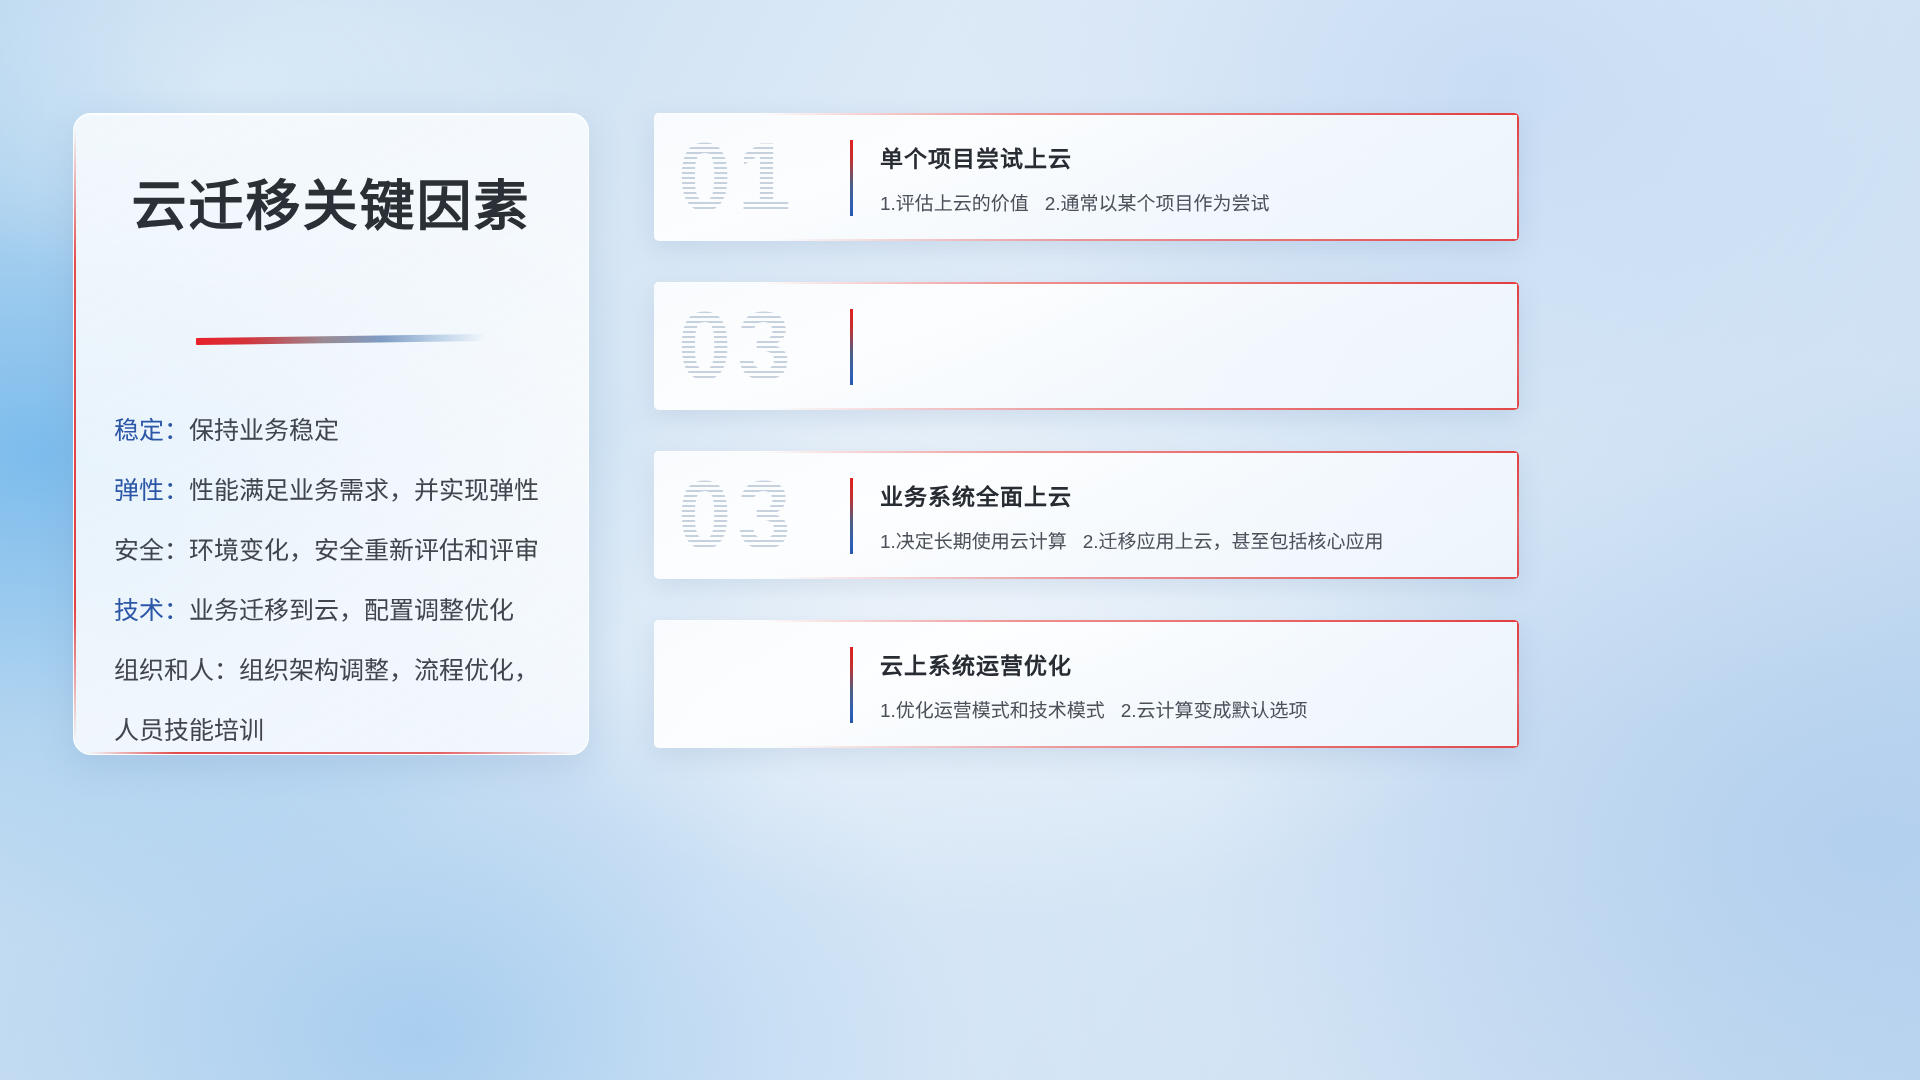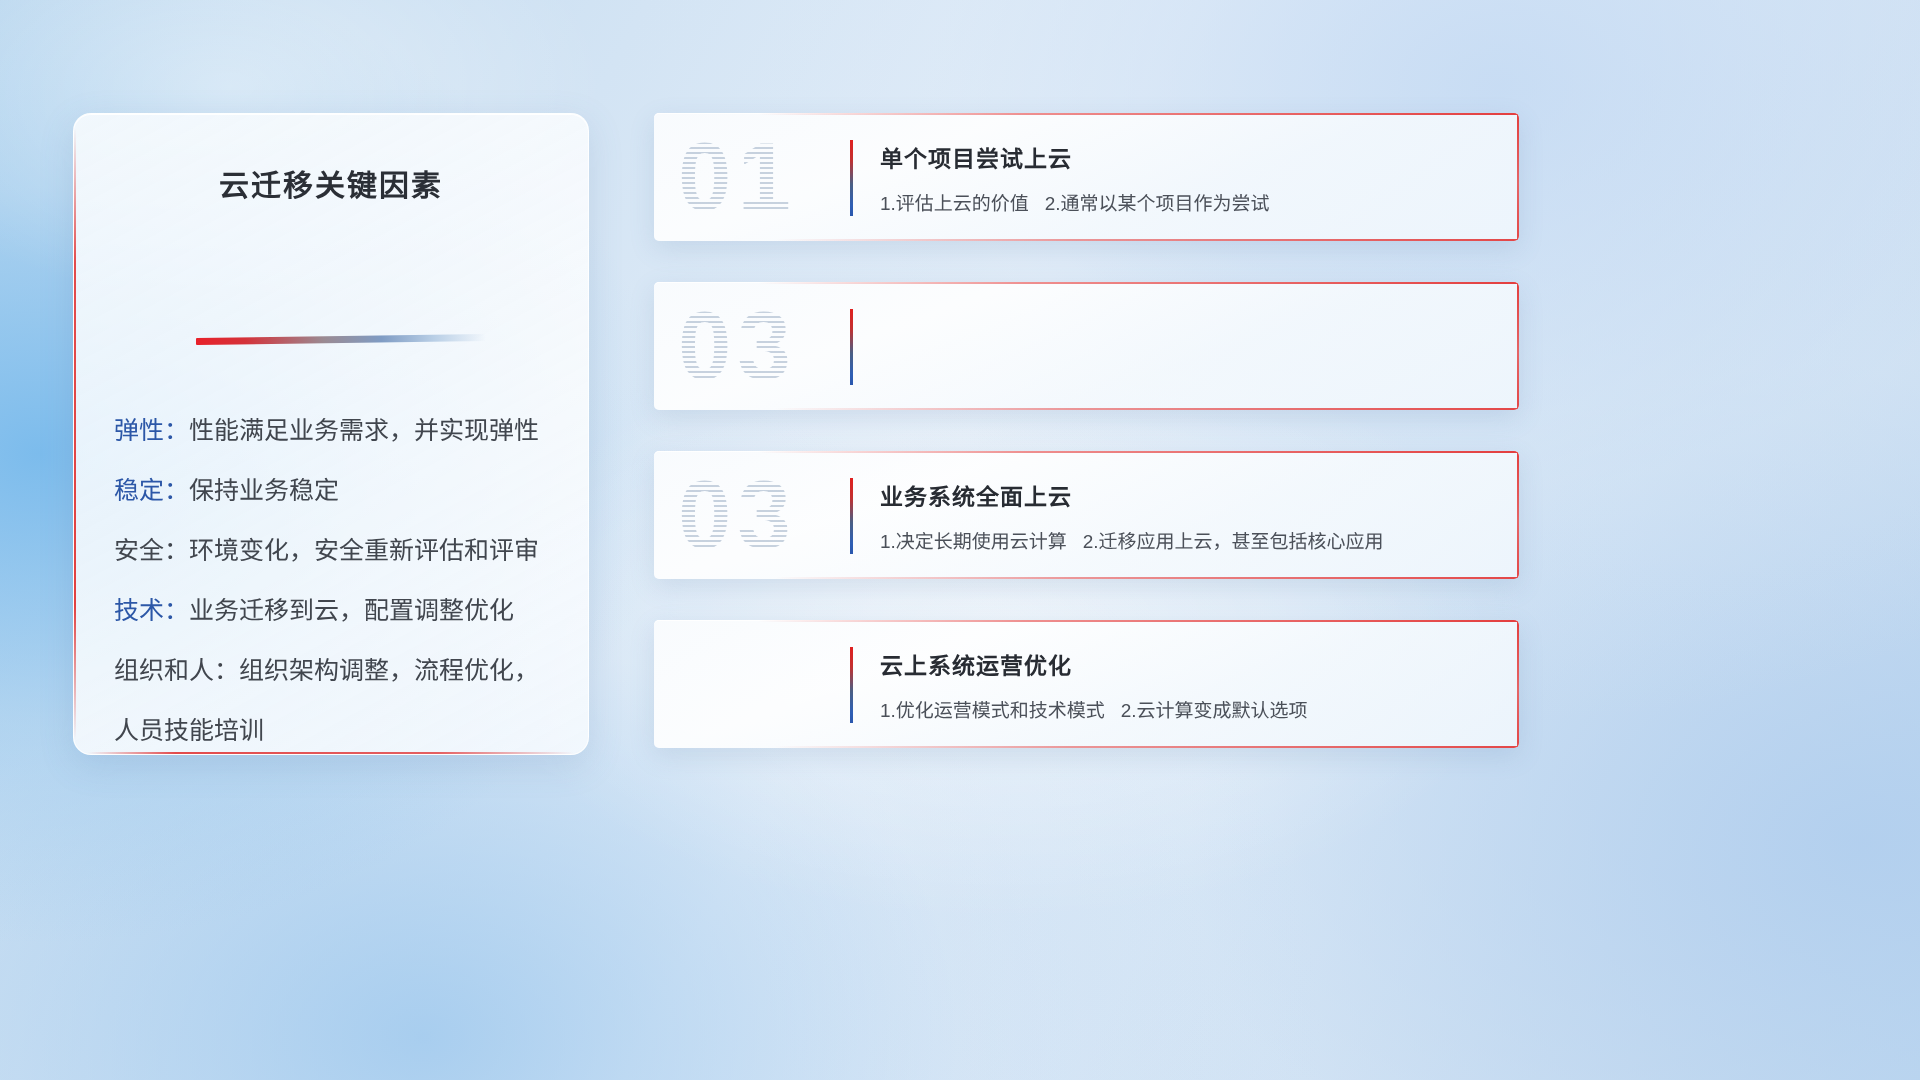--- a/index.html
+++ b/index.html
@@ -41,21 +41,21 @@
     content:""; position:absolute; left:0; top:14px; bottom:14px; width:2px;
     background:linear-gradient(180deg, rgba(224,60,60,0) 0%, rgba(224,45,45,0.85) 22%, rgba(224,45,45,0.9) 78%, rgba(224,60,60,0) 100%);
   }
   .left-card::after {
     content:""; position:absolute; left:14px; right:14px; bottom:0; height:2px;
     background:linear-gradient(90deg, rgba(224,45,45,0) 0%, rgba(224,45,45,0.85) 18%, rgba(224,45,45,0.75) 72%, rgba(224,45,45,0) 100%);
   }
   .left-title {
     position:absolute; left:0; right:0; top:47px;
     text-align:center;
-    font-size:30px; font-weight:bold; letter-spacing:2px;
+    font-size:55px; font-weight:bold; letter-spacing:2px;
     color:#2b2f36;
   }
   .title-rule {
     position:absolute; left:122px; top:222px; width:290px; height:7px;
     border-radius:1px;
     background:linear-gradient(90deg, #e8212a 0%, #d4323a 17%, #9a8a92 44%, #7f9cc4 64%, #b9cfe6 82%, rgba(220,232,244,0) 100%);
     transform:skewY(-0.8deg);
   }
   .left-list {
     position:absolute; left:40px; right:26px; top:286px;
@@ -106,24 +106,24 @@
 <body>
 
 <div class="bg"></div>
 <div class="bg-haze"></div>
 
 <section class="left-card">
   <h1 class="left-title">云迁移关键因素</h1>
   <div class="title-rule"></div>
   <ul class="left-list">
     <li class="accent">
-      <span class="key">弹性：</span><span class="val">性能满足业务需求，并实现弹性</span>
+      <span class="key">稳定：</span><span class="val">保持业务稳定</span>
     </li>
     <li class="accent">
-      <span class="key">稳定：</span><span class="val">保持业务稳定</span>
+      <span class="key">弹性：</span><span class="val">性能满足业务需求，并实现弹性</span>
     </li>
     <li>
       <span class="key">安全：</span><span class="val">环境变化，安全重新评估和评审</span>
     </li>
     <li class="accent">
       <span class="key">技术：</span><span class="val">业务迁移到云，配置调整优化</span>
     </li>
     <li class="wrap">
       <span class="key">组织和人：</span><span class="val">组织架构调整，流程优化，人员技能培训</span>
     </li>

